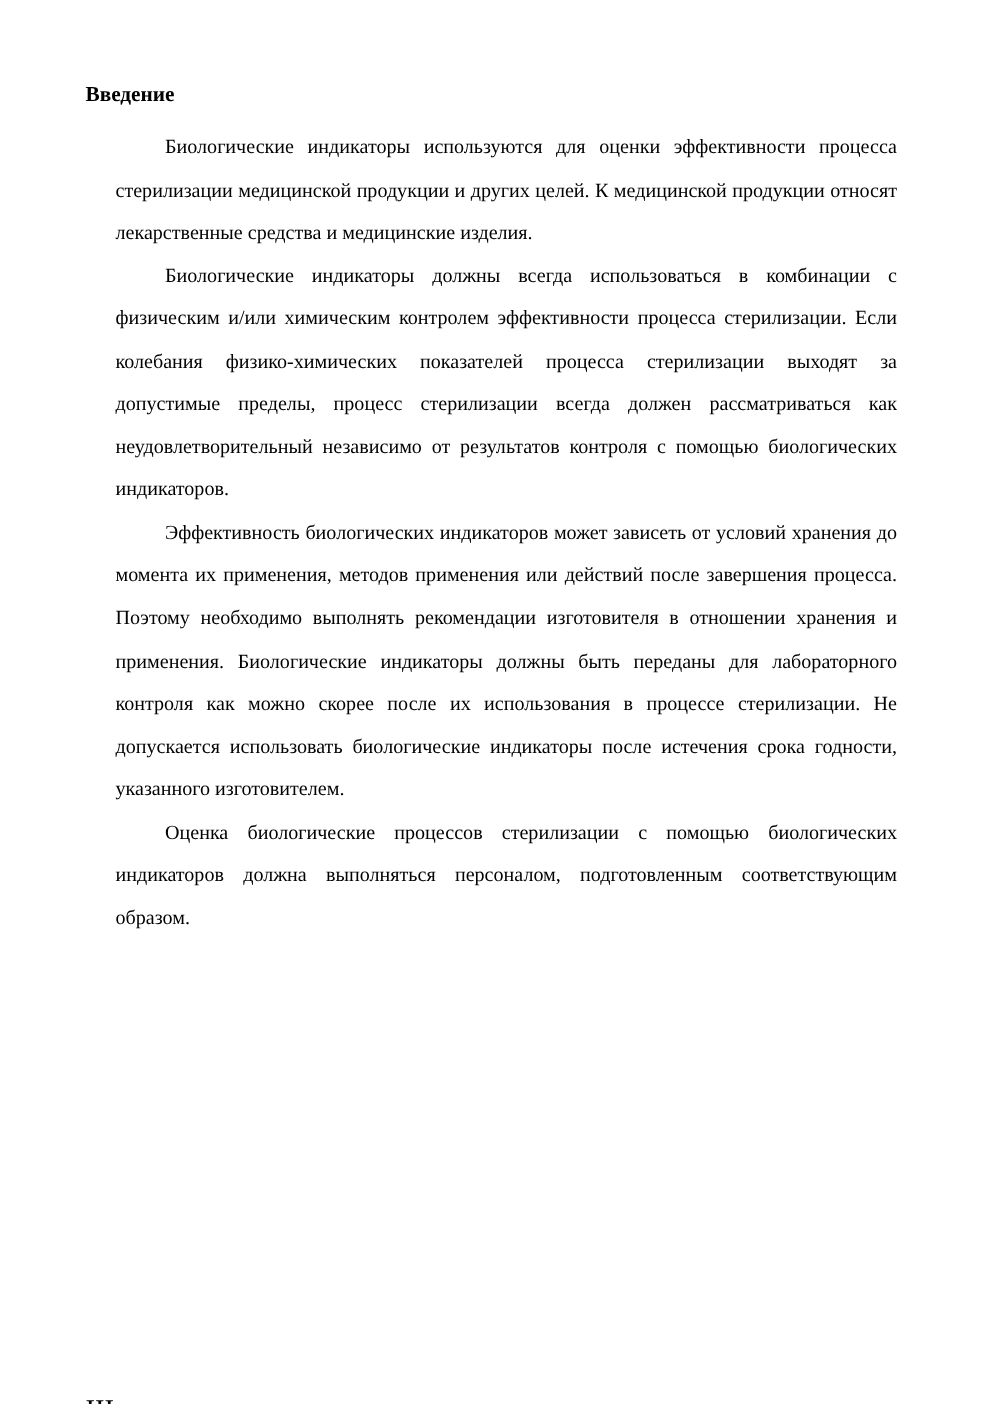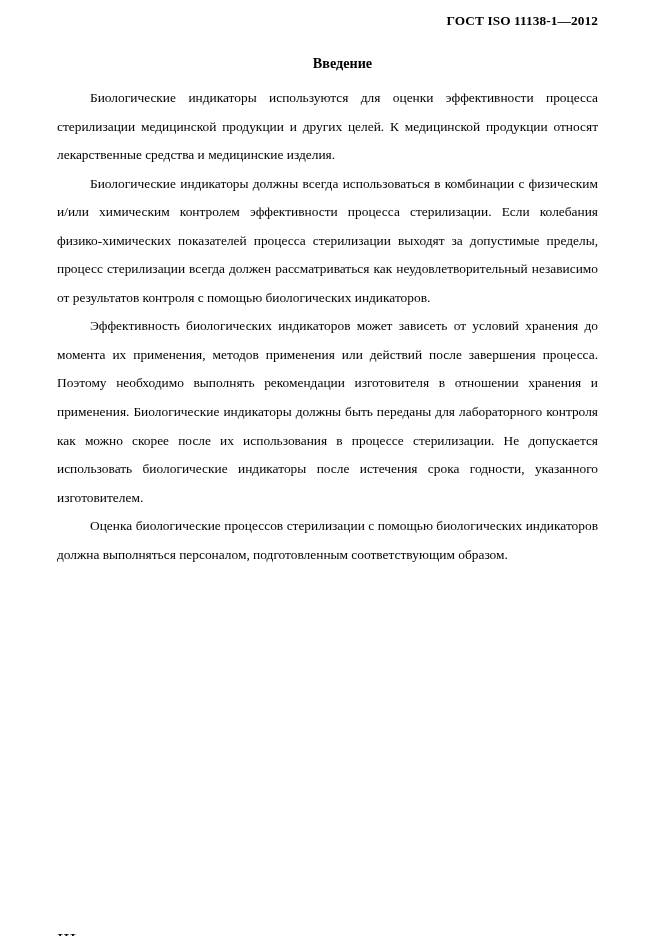--- a/index.html
+++ b/index.html
@@ -34,23 +34,22 @@
     font-weight: bold;
     letter-spacing: 0.1px;
     line-height: 16px;
     white-space: nowrap;
   }
 
   
   .section-title {
     position: absolute;
     top: 44px;
-    left: 72px;
+    left: 57px;
     width: 541px;
-    text-align: center;
     font-size: 14.2px;
     font-weight: bold;
     line-height: 18px;
   }
 
   
   .body-block {
     position: absolute;
     top: 84px;
     left: 57px;
@@ -64,39 +63,39 @@
     text-justify: inter-word;
     font-size: 13.4px;
     line-height: 28.55px;
     hyphens: none;
     word-spacing: 0px;
   }
 
   
   .para.j-all {
     text-align-last: left;
+    margin-left: 20px;
   }
 
   
   .page-number {
     position: absolute;
     top: 933px;
     left: 57px;
     width: 541px;
     text-align: left;
     font-size: 19px;
     line-height: 16px;
   }
 </style>
 </head>
 <body>
 
 <div class="page">
 
-  <div class="doc-header">ГОСТ ISO 11138-1—2012</div>
 
   <h1 class="section-title">Введение</h1>
 
   <div class="body-block">
     <p class="para j-all">Биологические индикаторы используются для оценки эффективности процесса стерилизации медицинской продукции и других целей. К медицинской продукции относят лекарственные средства и медицинские изделия.</p>
     <p class="para j-all">Биологические индикаторы должны всегда использоваться в комбинации с физическим и/или химическим контролем эффективности процесса стерилизации. Если колебания физико-химических показателей процесса стерилизации выходят за допустимые пределы, процесс стерилизации всегда должен рассматриваться как неудовлетворительный независимо от результатов контроля с помощью биологических индикаторов.</p>
     <p class="para j-all">Эффективность биологических индикаторов может зависеть от условий хранения до момента их применения, методов применения или действий после завершения процесса. Поэтому необходимо выполнять рекомендации изготовителя в отношении хранения и применения. Биологические индикаторы должны быть переданы для лабораторного контроля как можно скорее после их использования в процессе стерилизации. Не допускается использовать биологические индикаторы после истечения срока годности, указанного изготовителем.</p>
     <p class="para j-all">Оценка биологические процессов стерилизации с помощью биологических индикаторов должна выполняться персоналом, подготовленным соответствующим образом.</p>
   </div>
 

